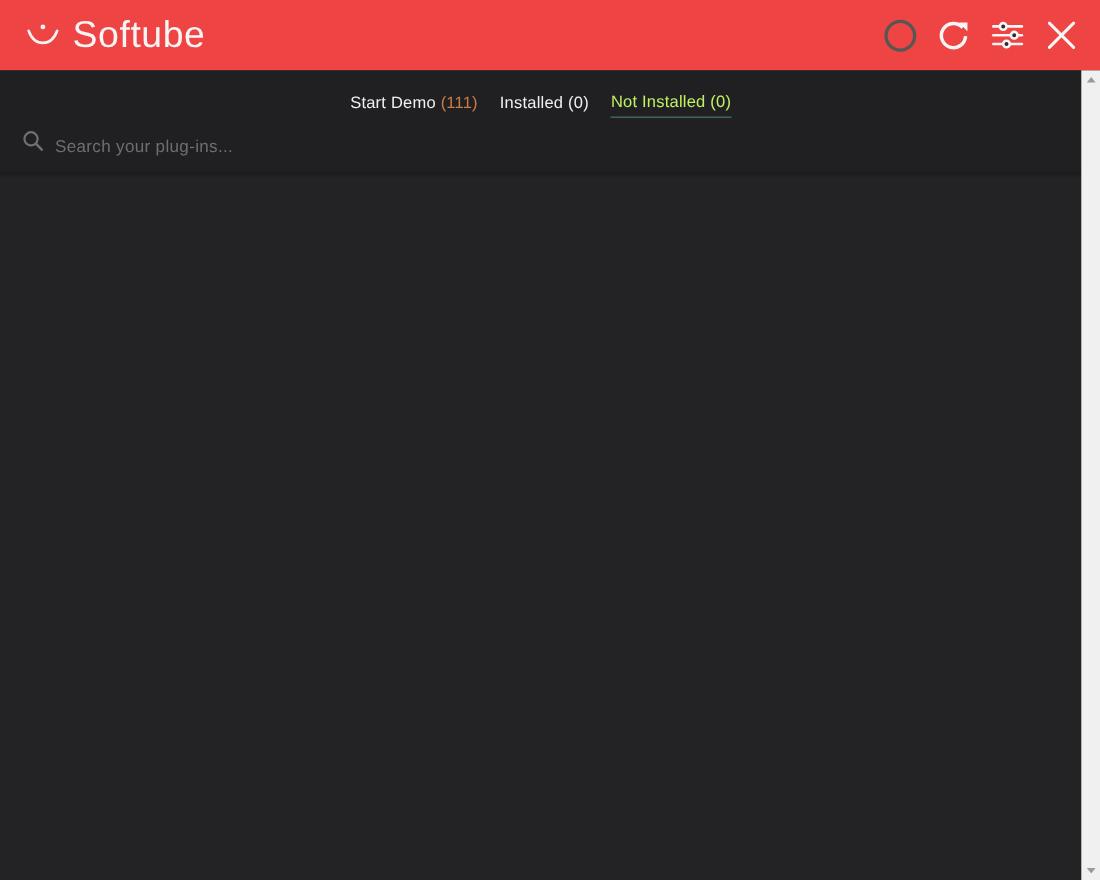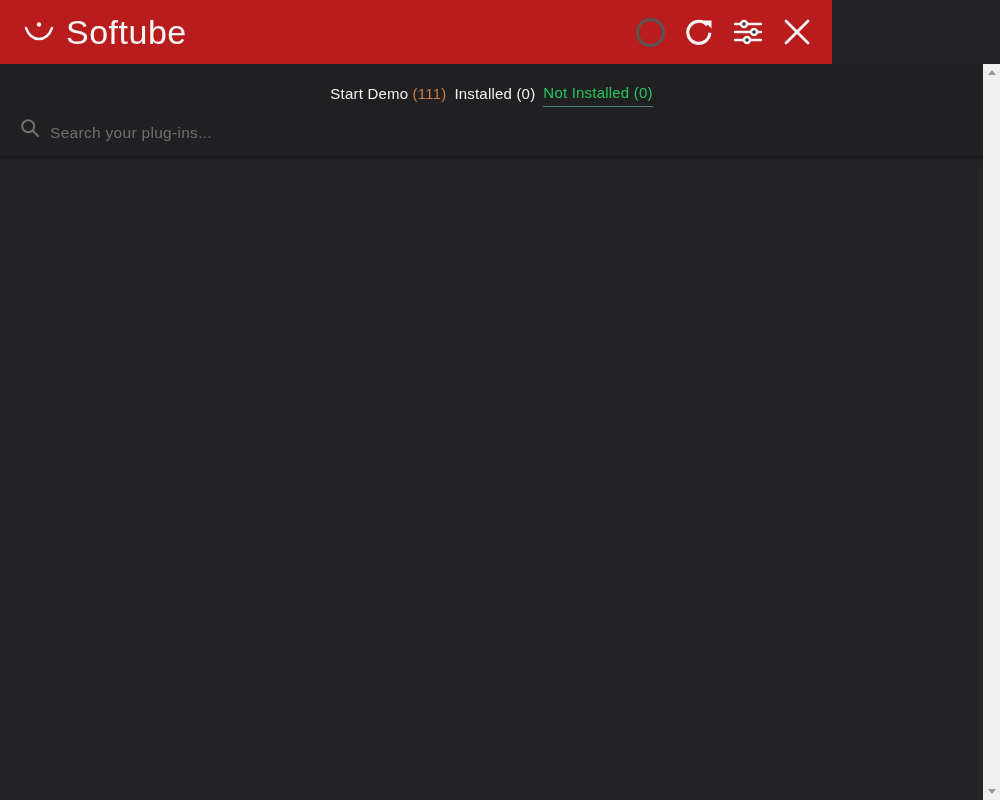--- a/index.html
+++ b/index.html
@@ -6,22 +6,22 @@
   html, body {
     width: 1000px; height: 800px;
     background: #232326;
     font-family: "Liberation Sans", sans-serif;
     overflow: hidden;
   }
   .app { position: relative; width: 1000px; height: 800px; }
 
   
   .topbar {
-    position: absolute; left: 0; top: 0; width: 832px; height: 64px;
-    background: #b91c1c;
+    position: absolute; left: 0; top: 0; width: 1000px; height: 64px;
+    background: #ef4444;
     display: flex; align-items: center; justify-content: space-between;
     padding: 0 18px 0 20px;
   }
   .logo { display: flex; align-items: center; gap: 6px; }
   .logo svg { display: block; }
   .logo-text {
     color: #f5f5f5; font-size: 34px; font-weight: 300;
     letter-spacing: 0.5px; line-height: 1;
     font-family: "Liberation Sans", sans-serif;
   }
@@ -35,31 +35,31 @@
     border: 3px solid #565656;
   }
 
   
   .header-section {
     position: absolute; left: 0; top: 64px; width: 983px; height: 92px;
     background: #202023;
   }
   .tabs {
     position: absolute; left: 0; top: 18px; width: 100%;
-    display: flex; justify-content: center; align-items: center; gap: 8px;
+    display: flex; justify-content: center; align-items: center; gap: 20px;
   }
   .tab {
     font-size: 15px; color: #f0f0f0; letter-spacing: 0.2px;
     padding: 2px 0 5px 0; cursor: pointer; white-space: nowrap;
     background: none; border: none;
     font-family: "Liberation Sans", sans-serif;
   }
   .tab .count-orange { color: #c97c45; }
   .tab.active {
-    color: #22c55e;
+    color: #bef264;
     border-bottom: 1px solid #517d74;
     text-align: center;
   }
   .searchbar {
     position: absolute; left: 20px; top: 54px; right: 20px;
     display: flex; align-items: flex-end; gap: 10px;
   }
   .searchbar svg { flex: 0 0 auto; }
   .search-input {
     background: transparent; border: none; outline: none;

